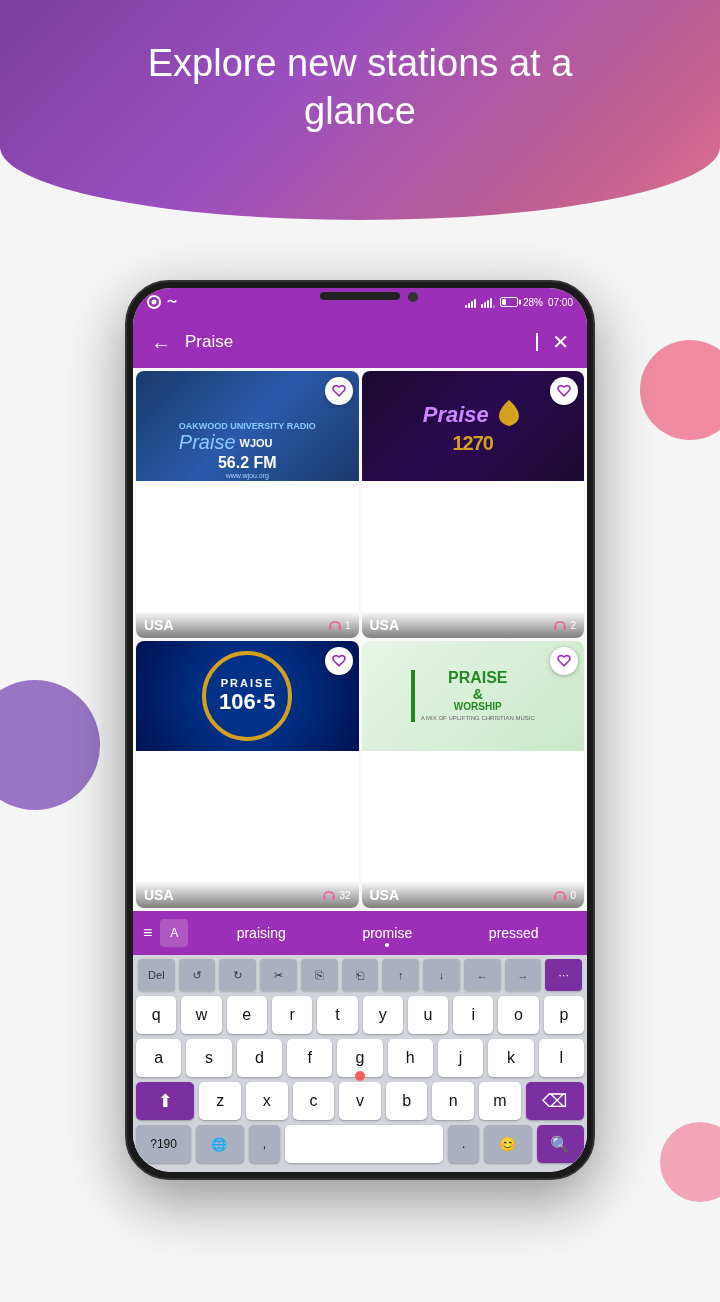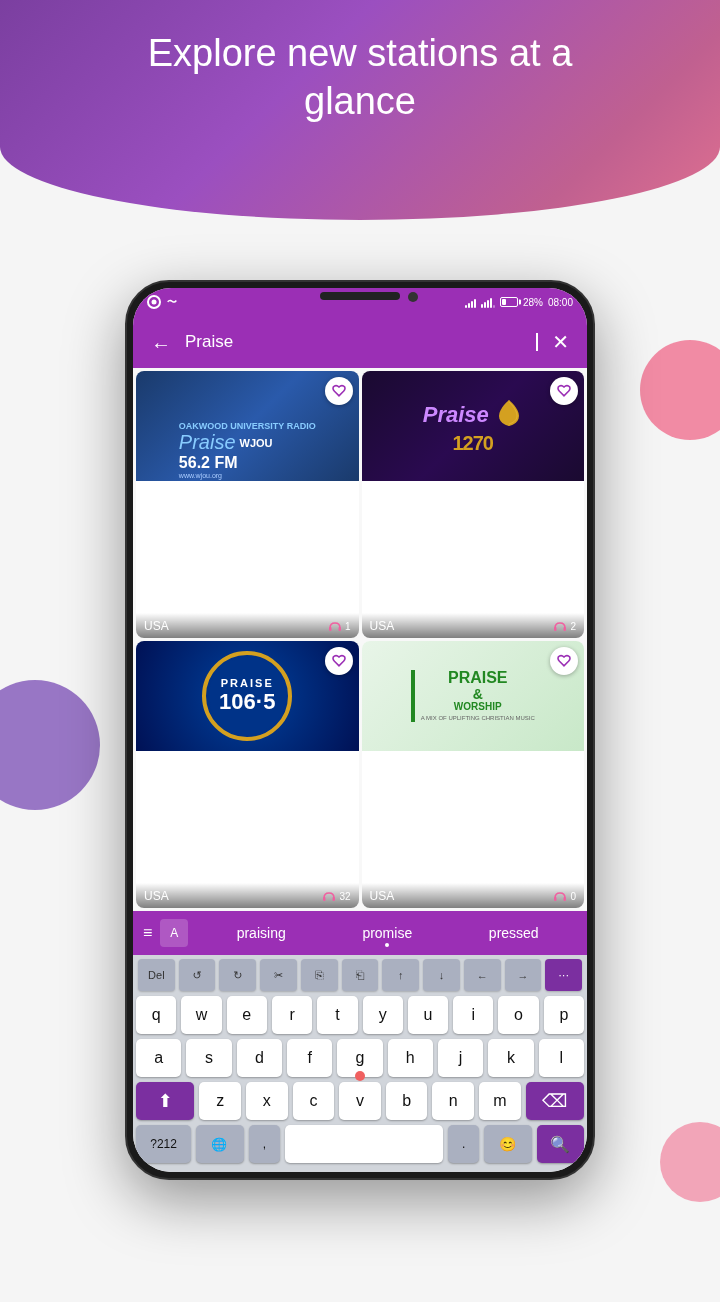--- a/index.html
+++ b/index.html
@@ -60,21 +60,21 @@
       width: 80px;
       height: 80px;
       background: #f07090;
       border-radius: 50%;
       opacity: 0.6;
     }
 
     
     .headline {
       position: absolute;
-      top: 30px;
+      top: 40px;
       left: 0;
       width: 720px;
       text-align: center;
       color: white;
       font-size: 38px;
       font-weight: 400;
       line-height: 1.25;
       padding: 0 40px;
     }
 
@@ -250,21 +250,21 @@
     }
 
     
     .station-img.praise-901 {
       background: linear-gradient(135deg, #1a3a6b 0%, #2a5aab 50%, #1a3a6b 100%);
       display: flex;
       align-items: center;
       justify-content: center;
     }
     .praise-901-logo {
-      text-align: left;
+      text-align: center;
       color: white;
       margin-top: 48px;
     }
 
     
     .station-img.praise-1270 {
       background: linear-gradient(135deg, #1a0a30 0%, #2a0a50 50%, #1a0a30 100%);
       display: flex;
       align-items: center;
       justify-content: center;
@@ -313,22 +313,22 @@
       left: 0;
       right: 0;
       background: linear-gradient(transparent, rgba(0,0,0,0.5));
       padding: 6px 8px 5px;
       display: flex;
       align-items: center;
       justify-content: space-between;
     }
     .country-badge {
       color: white;
-      font-size: 12px;
-      font-weight: normal;
+      font-size: 14px;
+      font-weight: bold;
       text-align: center;
     }
     .listener-badge {
       display: flex;
       align-items: center;
       gap: 3px;
       color: white;
       font-size: 10px;
     }
 
@@ -585,21 +585,21 @@
           <div class="signal-bar" style="height:4px"></div>
           <div class="signal-bar" style="height:6px"></div>
           <div class="signal-bar" style="height:8px"></div>
           <div class="signal-bar" style="height:10px"></div>
           <div class="signal-bar" style="height:3px;opacity:0.4"></div>
         </div>
         <div class="battery-icon">
           <div class="battery-fill"></div>
         </div>
         <span>28%</span>
-        <span>08:00</span>
+        <span>07:00</span>
       </div>
     </div>
 
     <div class="search-bar">
       <div class="back-btn">←</div>
       <div style="flex:1; display:flex; align-items:center;">
         <span class="search-input-display">Praise</span>
         <span class="cursor"></span>
       </div>
       <div class="close-btn">✕</div>
@@ -788,21 +788,21 @@
         <div class="kb-key">x</div>
         <div class="kb-key">c</div>
         <div class="kb-key">v</div>
         <div class="kb-key">b</div>
         <div class="kb-key">n</div>
         <div class="kb-key">m</div>
         <div class="kb-key backspace" style="font-size:18px;">⌫</div>
       </div>
 
       <div class="kb-row">
-        <div class="kb-key kb-numbers special">?212</div>
+        <div class="kb-key kb-numbers special">?190</div>
         <div class="kb-key special" style="flex:1.2;font-size:13px;">🌐</div>
         <div class="kb-key special" style="flex:0.8;">,</div>
         <div class="kb-key space" style="font-size:11px;color:#888;"></div>
         <div class="kb-key special" style="flex:0.8;">.</div>
         <div class="kb-key special" style="flex:1.2;font-size:14px;">😊</div>
         <div class="kb-key dark" style="flex:1.2;font-size:16px;">🔍</div>
       </div>
     </div>
 
   </div>

